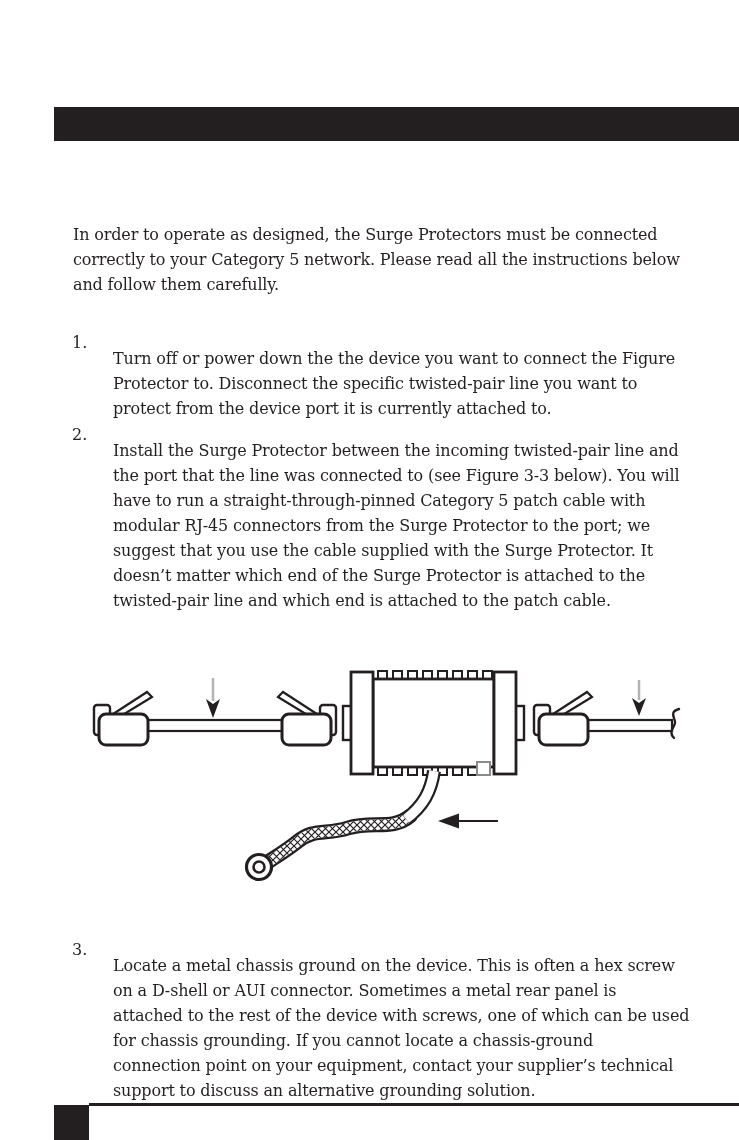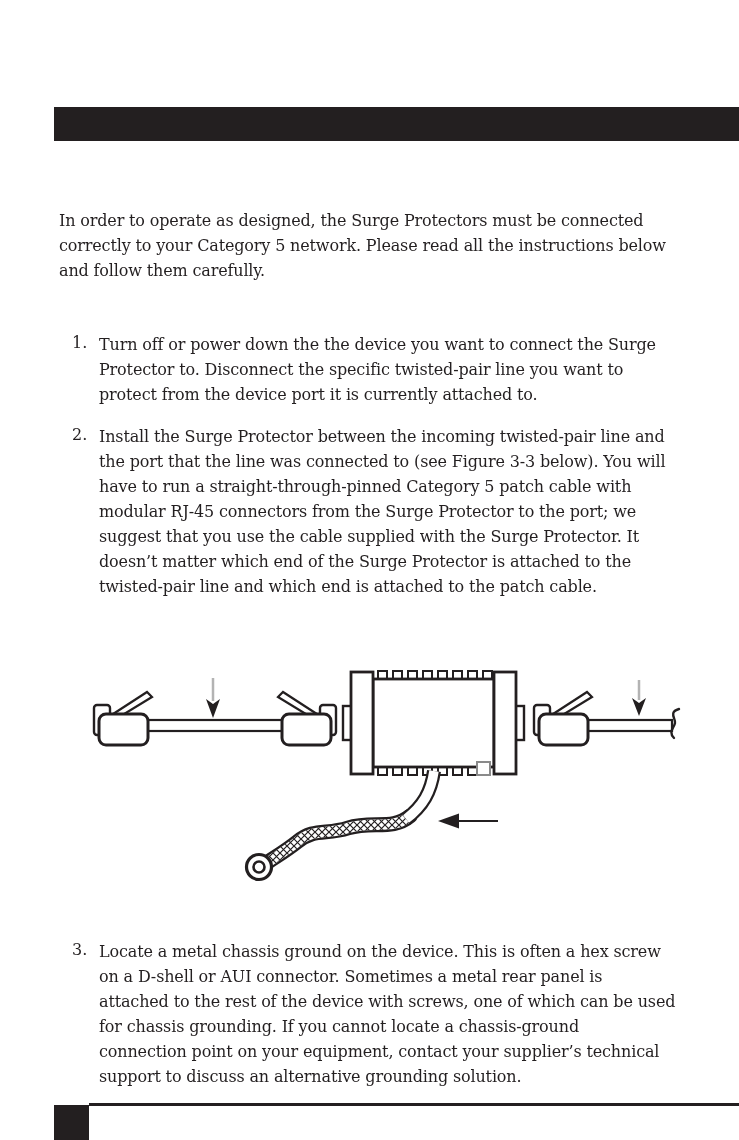--- a/index.html
+++ b/index.html
@@ -4,21 +4,21 @@
 <style>
   html,body{margin:0;padding:0;}
   body{
     width:739px;height:1140px;position:relative;overflow:hidden;
     background:#ffffff;
     font-family:"DejaVu Serif", serif;
     color:var(--ink,#231f20);
   }
   .abs{position:absolute;}
   .header-bar{left:54px;top:107px;width:685px;height:34px;background:var(--ink,#231f20);}
-  .bodytext{font-size:16px;line-height:25px;white-space:pre;letter-spacing:-0.15px;margin:2px;}
+  .bodytext{font-size:16px;line-height:25px;white-space:pre;letter-spacing:-0.15px;margin:16px;}
   .intro{left:57px;top:206px;}
   .step{display:flex;}
   .step .num{flex:none;width:25px;font-size:16px;line-height:25px;}
   #step-1{left:72px;top:330px;}
   #step-2{left:72px;top:422px;}
   #step-3{left:72px;top:937px;}
   .figure{left:0;top:650px;width:739px;height:240px;}
   .footer-square{left:54px;top:1105px;width:35px;height:35px;background:var(--ink,#231f20);}
   .footer-rule{left:89px;top:1103px;width:650px;height:3px;background:var(--ink,#231f20);}
   svg .outline{fill:#ffffff;stroke:var(--ink,#231f20);}
@@ -27,21 +27,21 @@
 <body>
 
 <div class="abs header-bar"></div>
 
 <p class="abs bodytext intro">In order to operate as designed, the Surge Protectors must be connected
 correctly to your Category 5 network. Please read all the instructions below
 and follow them carefully.</p>
 
 <div class="abs step" id="step-1">
   <span class="num">1.</span>
-  <div class="bodytext">Turn off or power down the the device you want to connect the Surge
+  <div class="bodytext">Turn off or power down the the device you want to connect the Figure
 Protector to. Disconnect the specific twisted-pair line you want to
 protect from the device port it is currently attached to.</div>
 </div>
 
 <div class="abs step" id="step-2">
   <span class="num">2.</span>
   <div class="bodytext">Install the Surge Protector between the incoming twisted-pair line and
 the port that the line was connected to (see Figure 3-3 below). You will
 have to run a straight-through-pinned Category 5 patch cable with
 modular RJ-45 connectors from the Surge Protector to the port; we

